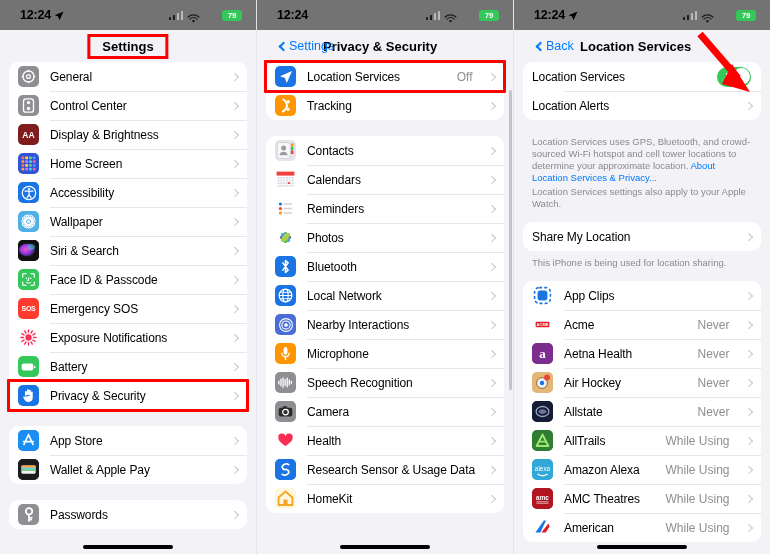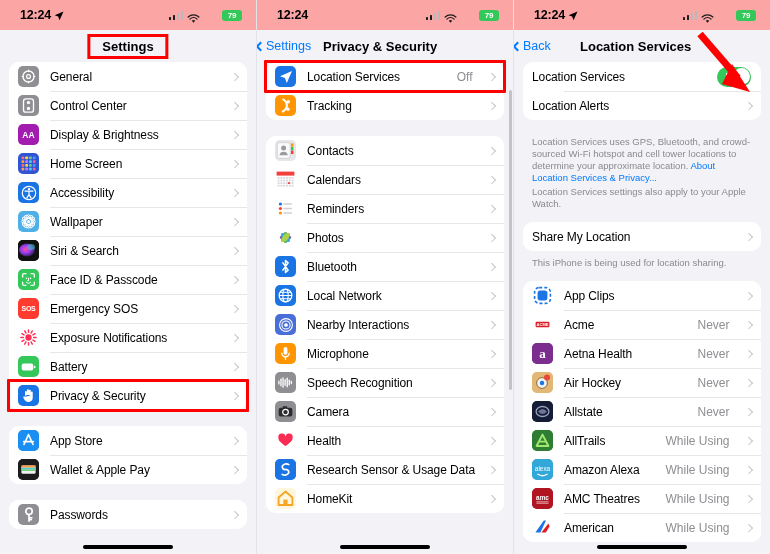--- a/index.html
+++ b/index.html
@@ -17,21 +17,21 @@
     overflow: hidden;
     border-right: 1px solid #e3e3ea;
   }
   .panel:last-child { width: 256px; border-right: none; }
 
   
   .statusbar {
     height: 30px;
     display: flex; align-items: center; justify-content: space-between;
     padding: 0 14px 0 20px;
-    background: #fca5a5;
+    background: #737373;
   }
   .sb-time {
     font-size: 12.5px; font-weight: bold; color: #000;
     letter-spacing: -0.2px; display: flex; align-items: center; gap: 3px;
   }
   .loc-arrow { display: inline-block; width: 10px; height: 10px; }
   .sb-right { display: flex; align-items: center; gap: 4px; }
   .bars { display: flex; align-items: flex-end; gap: 1.5px; height: 10px; }
   .bars i { width: 2.5px; background: #7c7c82; display: block; border-radius: .5px; }
   .bars i:nth-child(1) { height: 3.5px; background:#1c1c1e; }
@@ -41,21 +41,21 @@
   .wifi { width: 13px; height: 10px; position: relative; }
   .batt {
     background: #34c759; color: #fff; font-size: 8px; font-weight: bold;
     border-radius: 3px; padding: 1px 3px 1px 3px; line-height: 9px;
     min-width: 20px; text-align: center; letter-spacing:-0.3px;margin-left:18px;
   }
 
   
   .navbar {
     height: 32px; display: flex; align-items: center;
-    position: relative; padding: 0 0; background: #f2f2f7;
+    position: relative; padding: 0 23px; background: #f2f2f7;
   }
   .nav-back {
     display: flex; align-items: center; gap: 2px;
     color: #007aff; font-size: 12.5px; cursor: pointer;
     z-index: 2;
   }
   .chev-l {
     width: 7px; height: 7px; border-left: 2px solid #007aff;
     border-bottom: 2px solid #007aff; transform: rotate(45deg);
     display: inline-block;
@@ -205,21 +205,21 @@
               <svg width="13" height="15" viewBox="0 0 14 18">
                 <rect x="1" y="1" width="12" height="16" rx="3" fill="none" stroke="#fff" stroke-width="1.6"></rect>
                 <circle cx="7" cy="5.5" r="2" fill="#fff"></circle>
                 <circle cx="7" cy="12.5" r="2" fill="#fff"></circle>
               </svg>
             </span>
             <span class="label">Control Center</span>
             <span class="chev-r"></span>
           </div>
           <div class="row">
-            <span class="ico" style="background:#a21caf">
+            <span class="ico" style="background:#7f1d1d">
               <span class="txt-ico" style="font-size:8.5px">AA</span>
             </span>
             <span class="label">Display &amp; Brightness</span>
             <span class="chev-r"></span>
           </div>
           <div class="row">
             <span class="ico" style="background:#2f55d4">
               <svg width="17" height="17" viewBox="0 0 18 18">
                 <g>
                   <rect x="1.6" y="1.6" width="2.9" height="2.9" rx="0.8" fill="#ff6b6b"></rect>

